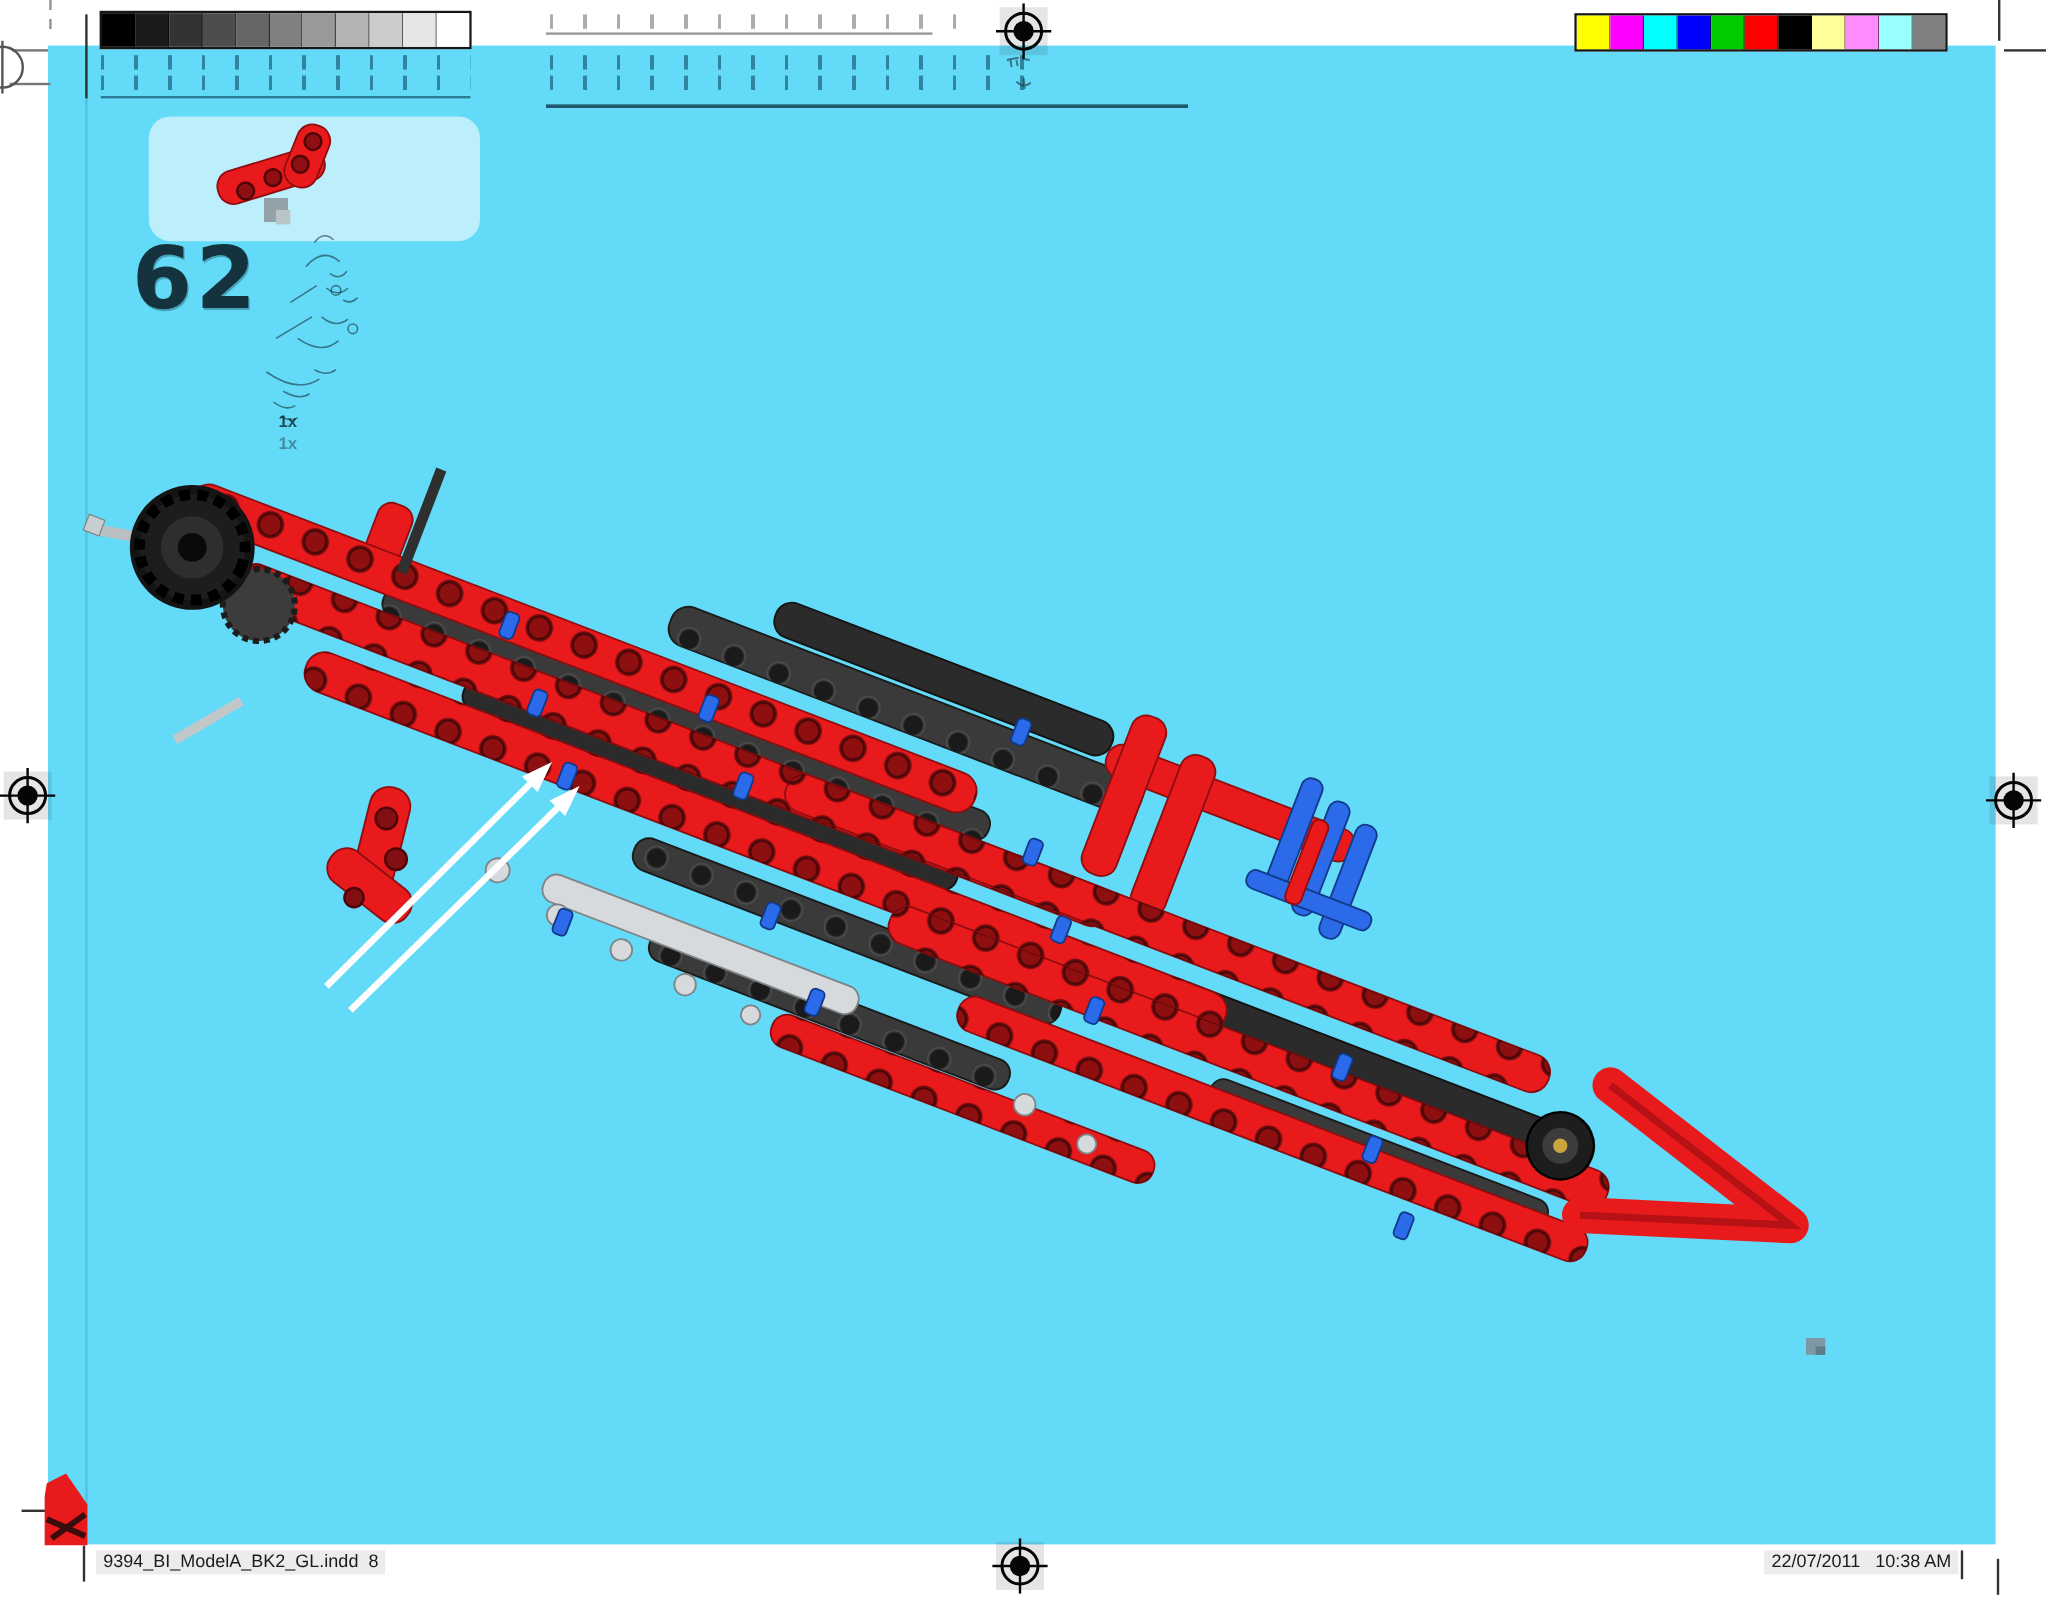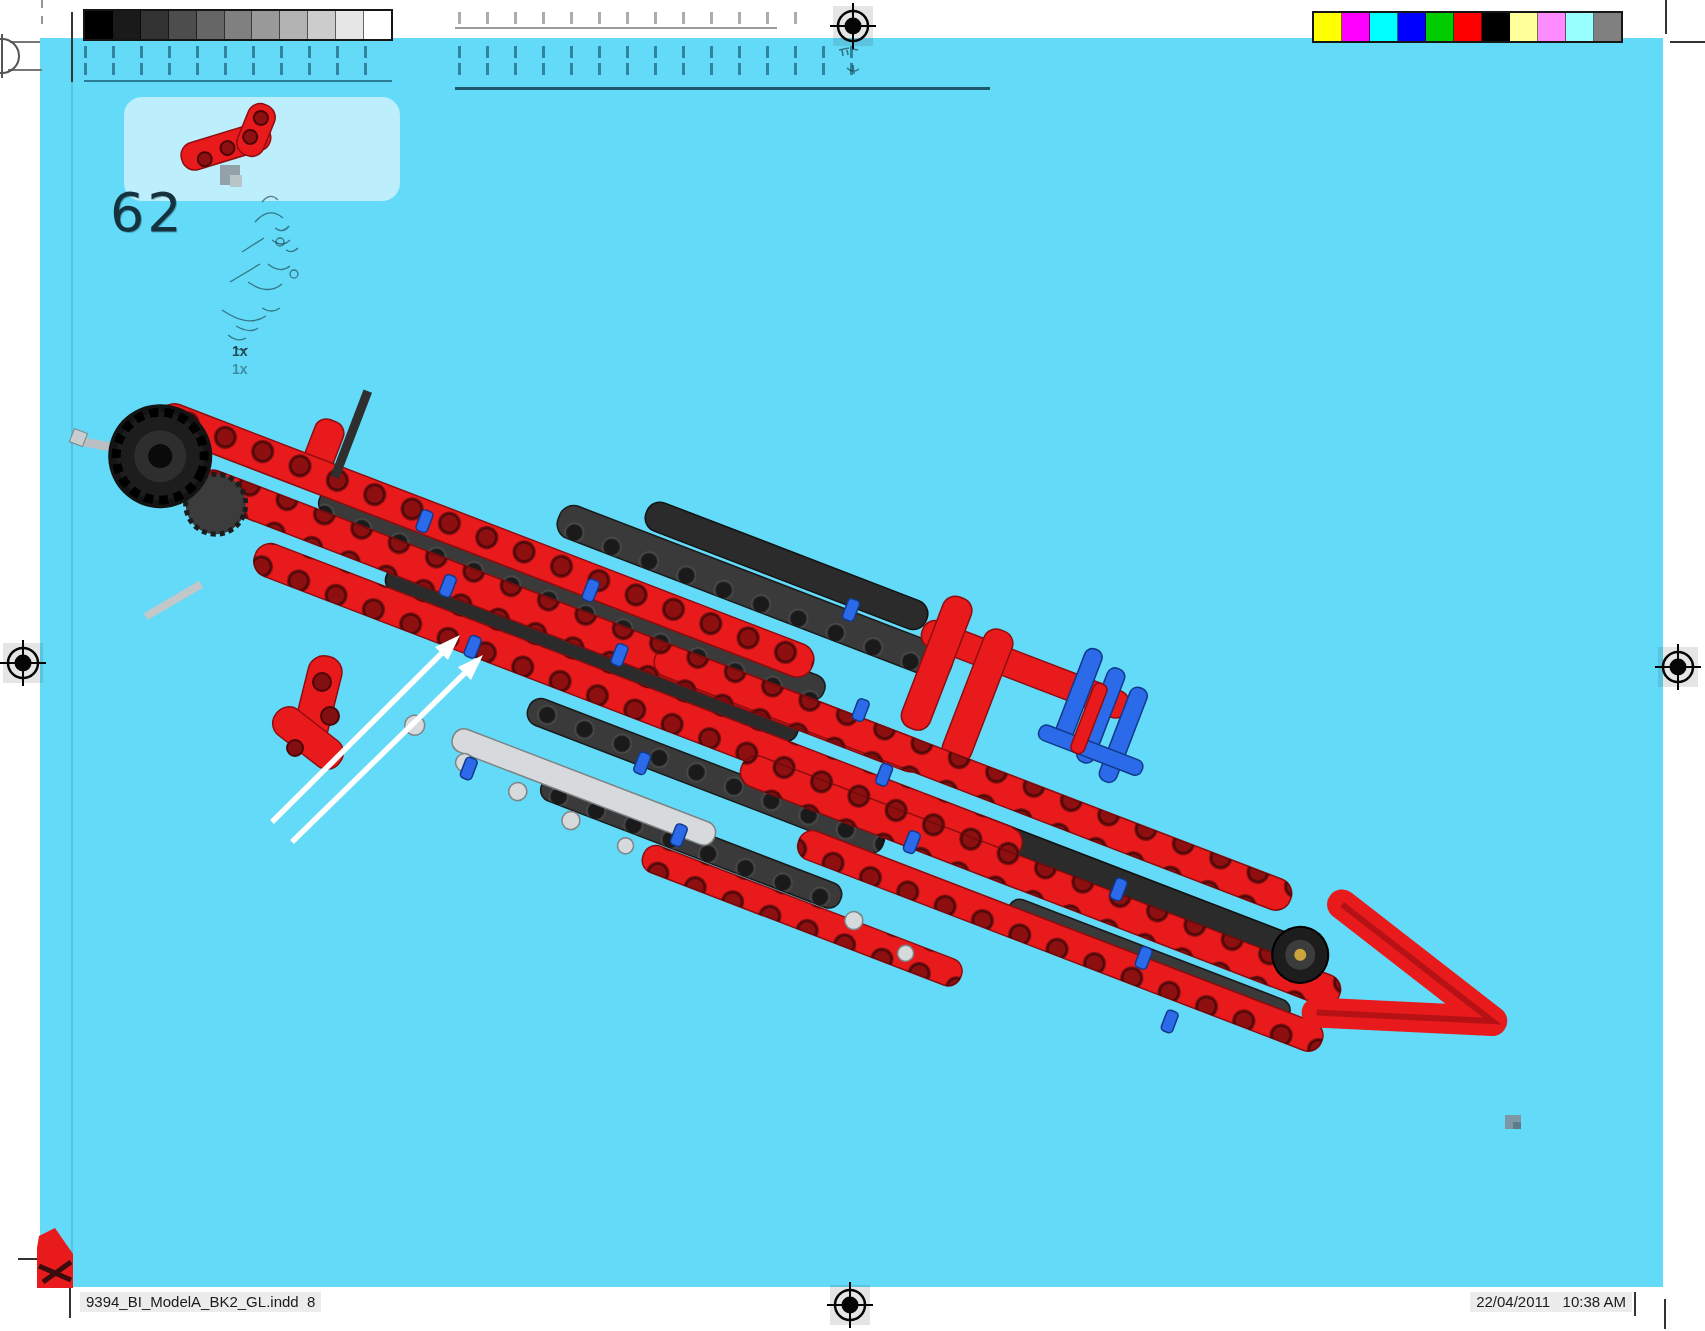--- a/index.html
+++ b/index.html
@@ -35,22 +35,22 @@
   .mark-line{position:absolute;background:#333;}
   .regmark{position:absolute;width:48px;height:48px;}
   .reg-halo{position:absolute;inset:4px;background:rgba(40,40,40,.12);}
   
   .callout{
     position:absolute;left:124px;top:97px;width:276px;height:104px;
     background:var(--callout,#bdeefb);border-radius:18px;
   }
   
   .step-number{
-    position:absolute;left:110px;top:186px;
-    font-family:"DejaVu Sans",sans-serif;font-weight:400;font-size:54px;line-height:1;
+    position:absolute;left:110px;top:196px;
+    font-family:"DejaVu Sans",sans-serif;font-weight:700;font-size:72px;line-height:1;
     color:var(--step-ink,#14333e);letter-spacing:3px;
     text-shadow:1px 1px 0 rgba(20,60,70,.35);
   }
   
   .ghost-label{
     position:absolute;font-weight:700;font-size:14px;color:rgba(18,40,48,.8);
     font-family:"Liberation Sans",sans-serif;
   }
   .ghost-label.l2{opacity:.55;}
   
@@ -338,15 +338,15 @@
   <svg class="artifact" style="left:37px;top:1228px;" width="36" height="60" viewBox="0 0 36 60">
     <polygon points="2,8 18,0 36,26 36,60 0,60 0,20" fill="var(--lego-red,#e81a1c)"></polygon>
     <path d="M2,38 L34,52 M34,34 L6,54" stroke="#3a0c0c" stroke-width="5" fill="none"></path>
   </svg>
 
   <div class="artifact" style="left:1505px;top:1115px;width:16px;height:14px;background:#7d98a4;">
     <div style="position:absolute;right:0;bottom:0;width:8px;height:7px;background:#5d7d8a;"></div>
   </div>
 
   <div class="footer-text" style="left:80px;">9394_BI_ModelA_BK2_GL.indd  8</div>
-  <div class="footer-text" style="right:73px;">22/04/2011   10:38 AM</div>
+  <div class="footer-text" style="right:73px;">22/07/2011   10:38 AM</div>
 
 </div>
 
 </body></html>

